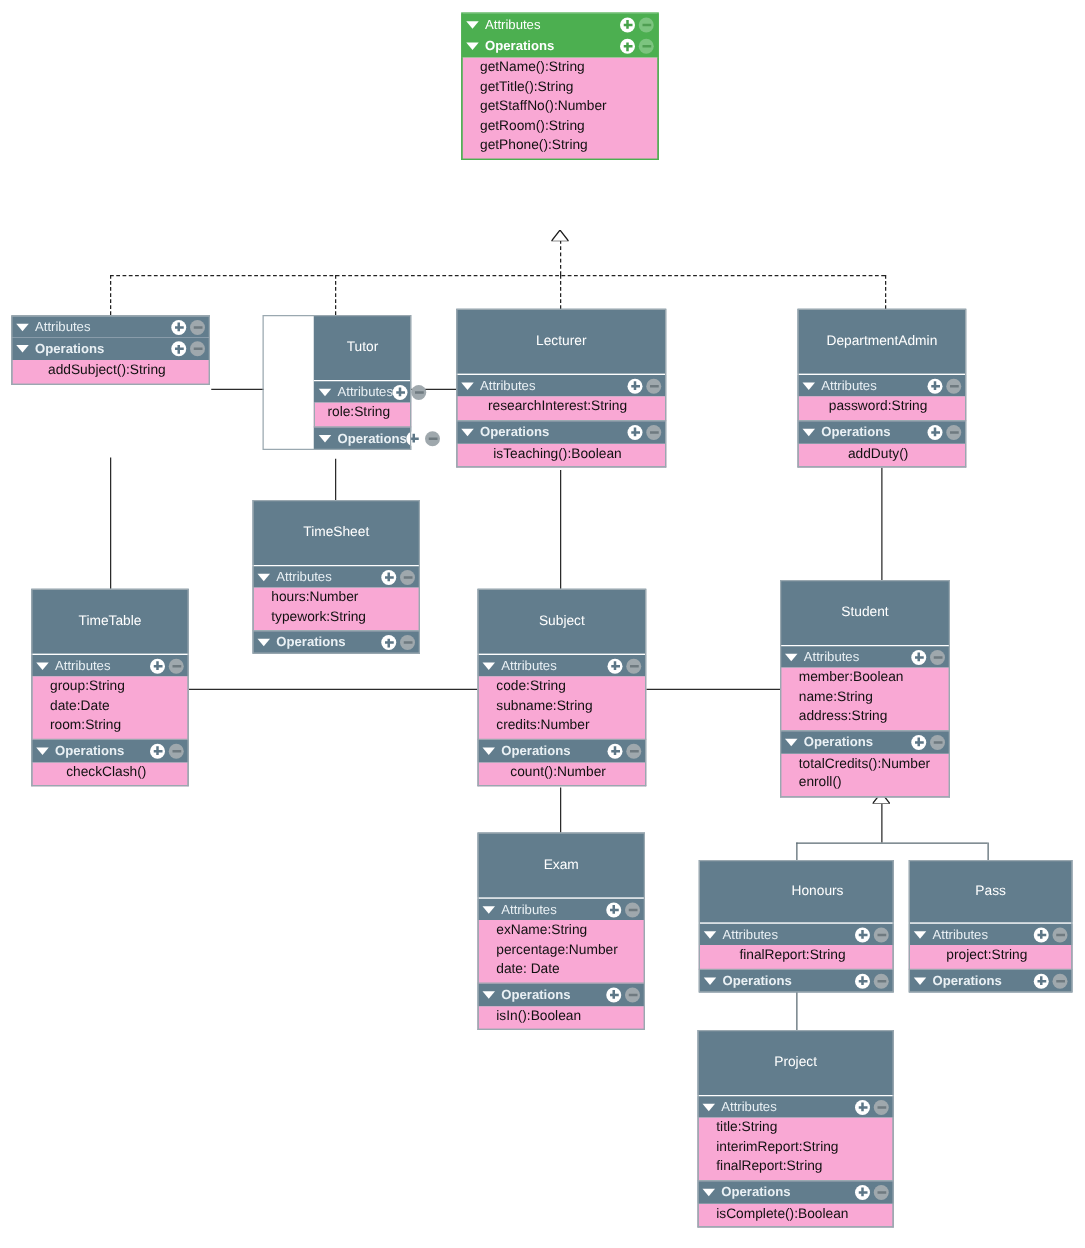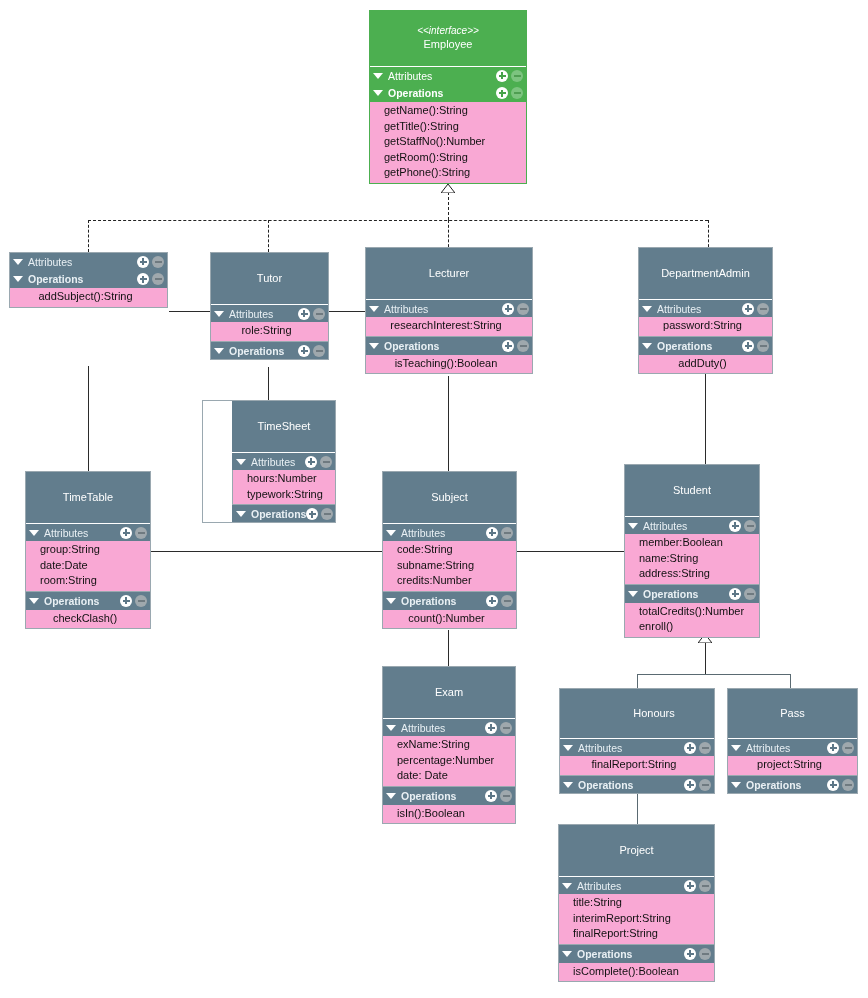--- a/index.html
+++ b/index.html
@@ -109,24 +109,20 @@
       </svg>
   </div>
   <div class="ln lnv" style="left:705px;top:643px;height:31px;"></div>
   <div class="ln lnh gray" style="left:637px;top:674px;width:153px;"></div>
   <div class="ln lnv gray" style="left:637px;top:674px;height:14px;"></div>
   <div class="ln lnv gray" style="left:790px;top:674px;height:14px;"></div>
 
   <div class="ln lnv gray" style="left:637px;top:793px;height:31px;"></div>
 
   <div class="cbox green" style="left:369px;top:10px;width:158px;">
-    <div class="hdr" style="height:56px;">
-      <span class="stereo">&lt;&lt;interface&gt;&gt;</span>
-      <span class="nm">Employee</span>
-    </div>
     <div class="sect">
       <span class="tri"></span>
       <span class="lbl">Attributes</span>
       <span class="icons">
         <span class="ic plus"></span>
         <span class="ic minus"></span>
       </span>
     </div>
     <div class="sect nosep">
       <span class="tri"></span>
@@ -162,21 +158,21 @@
         <span class="ic plus"></span>
         <span class="ic minus"></span>
       </span>
     </div>
     <div class="memlist ctr">
         <div class="mem">addSubject():String</div>
       </div>
     <div class="frame"></div>
   </div>
 
-  <div class="cbox" style="left:210px;top:252px;width:119px;">
+  <div class="cbox" style="left:210px;top:252px;width:119px;padding-left:41px;">
     <div class="hdr" style="height:52px;">
       <span class="nm">Tutor</span>
     </div>
     <div class="sect">
       <span class="tri"></span>
       <span class="lbl">Attributes</span>
       <span class="icons">
         <span class="ic plus"></span>
         <span class="ic minus"></span>
       </span>
@@ -246,21 +242,21 @@
         <span class="ic plus"></span>
         <span class="ic minus"></span>
       </span>
     </div>
     <div class="memlist ctr">
         <div class="mem">addDuty()</div>
       </div>
     <div class="frame"></div>
   </div>
 
-  <div class="cbox" style="left:202px;top:400px;width:134px;padding-left:30px;">
+  <div class="cbox" style="left:202px;top:400px;width:134px;">
     <div class="hdr" style="height:52px;">
       <span class="nm">TimeSheet</span>
     </div>
     <div class="sect">
       <span class="tri"></span>
       <span class="lbl">Attributes</span>
       <span class="icons">
         <span class="ic plus"></span>
         <span class="ic minus"></span>
       </span>

